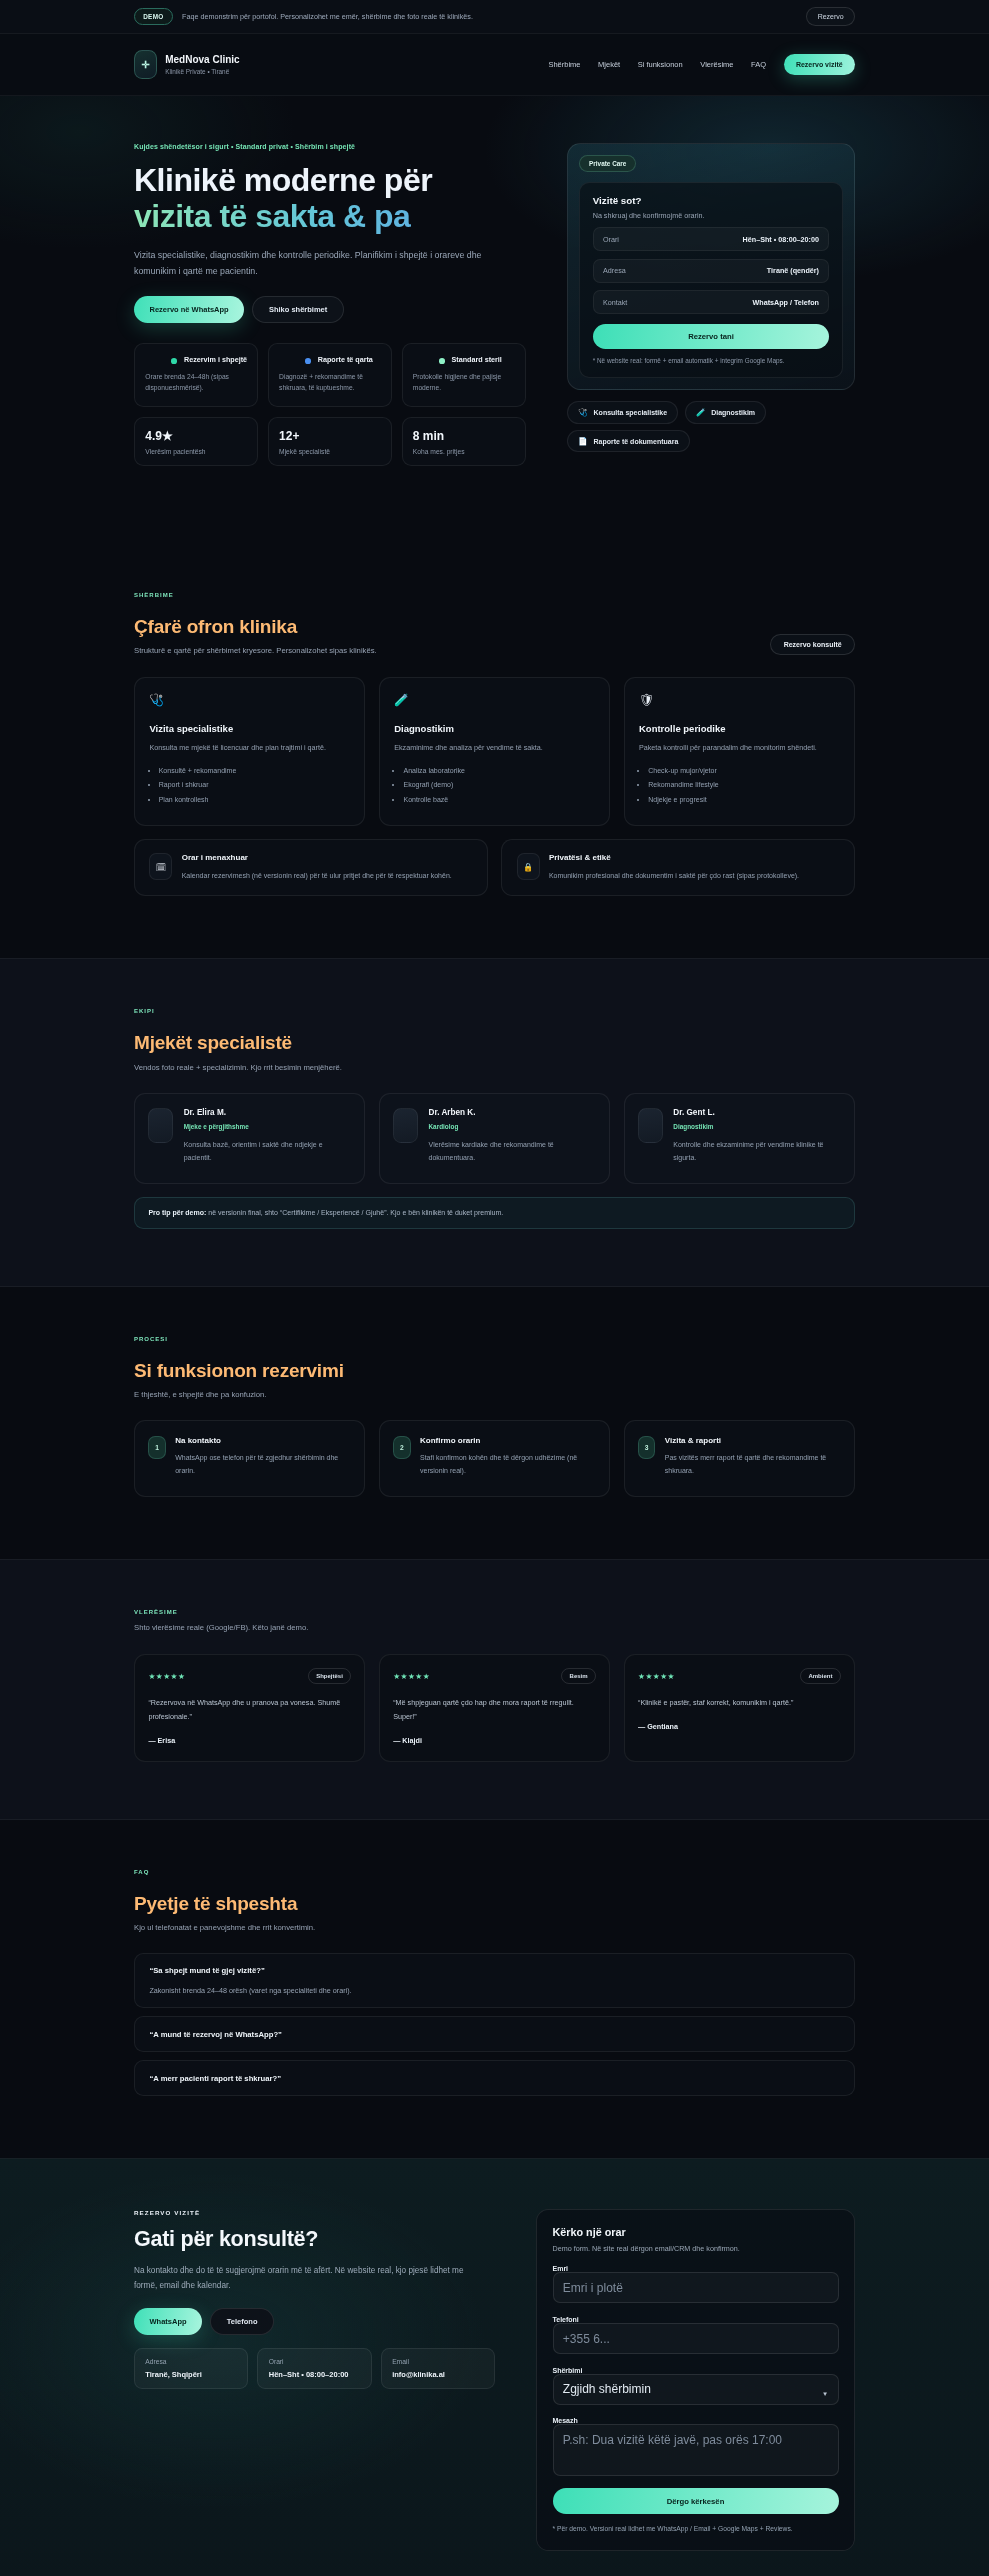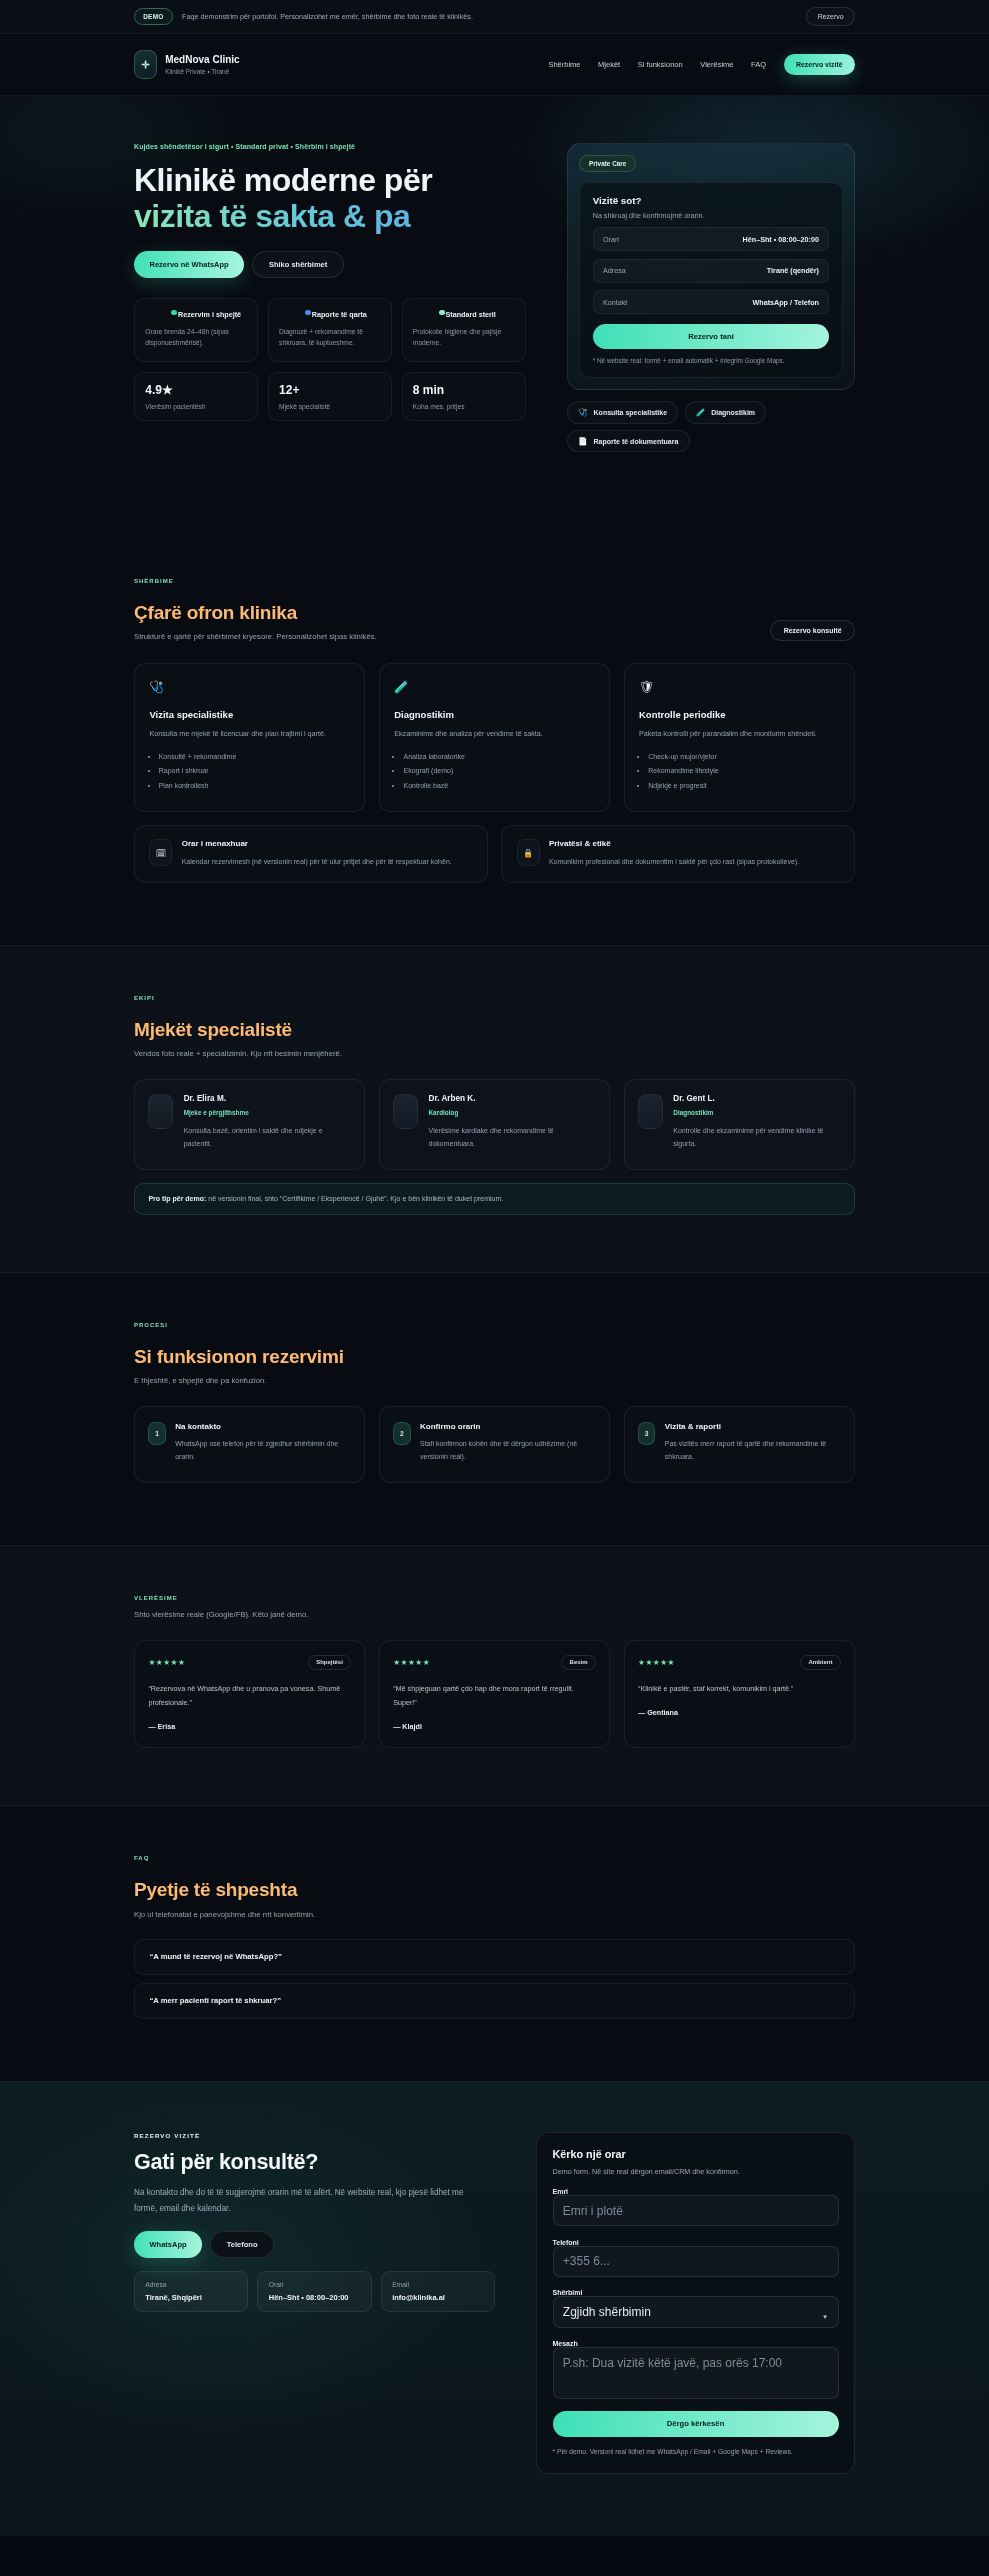--- a/index.html
+++ b/index.html
@@ -82,21 +82,21 @@
   .btn-primary{
     background:linear-gradient(100deg,#3fe0b8,#a9f5de);color:#06221c;font-weight:700;font-size:7.5px;
     border-radius:515px;padding:7.7px 15.5px;border:none;box-shadow:0 5.2px 20.6px rgba(63,224,184,.22);
   }
   .btn-ghost{
     background:#0d1219;border:0.5px solid rgba(255,255,255,.10);color:#e2e9f2;font-weight:700;font-size:7.5px;
     border-radius:515px;padding:7.7px 15.5px;
   }
   .mini-cards{margin-top:20.6px;display:grid;grid-template-columns:repeat(3,1fr);gap:9.3px;}
   .mini-card{background:#0a0e15;border:0.5px solid rgba(255,255,255,.07);border-radius:9.3px;padding:10.3px 10.3px 12.4px;}
-  .mini-head{display:flex;align-items:flex-start;gap:1px;font-size:7.2px;font-weight:700;color:#eef3f9;padding-left:26px;}
+  .mini-head{display:flex;align-items:flex-end;gap:7px;font-size:7.2px;font-weight:700;color:#eef3f9;padding-left:26px;}
   .dot{width:5.7px;height:5.7px;border-radius:50%;display:inline-block;}
   .mini-body{margin-top:7.2px;font-size:6.7px;line-height:1.7;color:#8d99aa;}
   .stats{margin-top:10.3px;display:grid;grid-template-columns:repeat(3,1fr);gap:9.3px;}
   .stat{background:#0a0e15;border:0.5px solid rgba(255,255,255,.07);border-radius:9.3px;padding:10.3px;}
   .stat-num{font-size:12px;font-weight:700;color:#f2f7fc;}
   .stat-lbl{margin-top:5.2px;font-size:6.7px;color:#8d99aa;}
 
   
   .hero-panel{
     background:linear-gradient(165deg,rgba(32,78,92,.40),rgba(12,20,28,.85));
@@ -254,20 +254,21 @@
 </header>
 
 <section class="sec-hero">
   <div class="wrap hero-grid">
     <div>
       <div class="eyebrow-green">Kujdes shëndetësor i sigurt • Standard privat • Shërbim i shpejtë</div>
       <h1 class="hero">
         <span class="l1">Klinikë moderne për</span>
         <span class="l2">vizita të sakta &amp; pa</span>
       </h1>
+      <p class="hero-lead">Vizita specialistike, diagnostikim dhe kontrolle periodike. Planifikim i shpejtë i orareve dhe komunikim i qartë me pacientin.</p>
       <div class="hero-btns">
         <button class="btn-primary">Rezervo në WhatsApp</button>
         <button class="btn-ghost">Shiko shërbimet</button>
       </div>
 
       <div class="mini-cards">
         <div class="mini-card">
           <div class="mini-head">
               <span class="dot" style="background:#2fd8a8"></span>
               <span>Rezervim i shpejtë</span>
@@ -514,20 +515,24 @@
   </div>
 </section>
 
 <section class="sec-dark">
   <div class="wrap">
     <div class="eyebrow">FAQ</div>
     <h2 class="sec">Pyetje të shpeshta</h2>
     <p class="sec-sub">Kjo ul telefonatat e panevojshme dhe rrit konvertimin.</p>
 
     <div class="faq-list">
+      <div class="faq">
+        <q>Sa shpejt mund të gjej vizitë?</q>
+        <div class="ans">Zakonisht brenda 24–48 orësh (varet nga specialiteti dhe orari).</div>
+      </div>
       <div class="faq closed">
         <q>A mund të rezervoj në WhatsApp?</q>
       </div>
       <div class="faq closed">
         <q>A merr pacienti raport të shkruar?</q>
       </div>
     </div>
   </div>
 </section>
 

